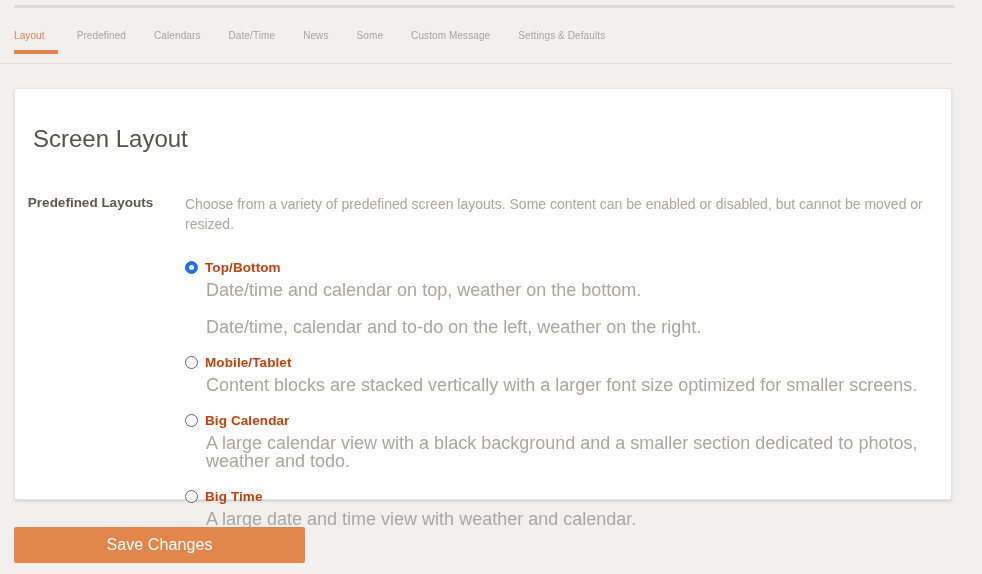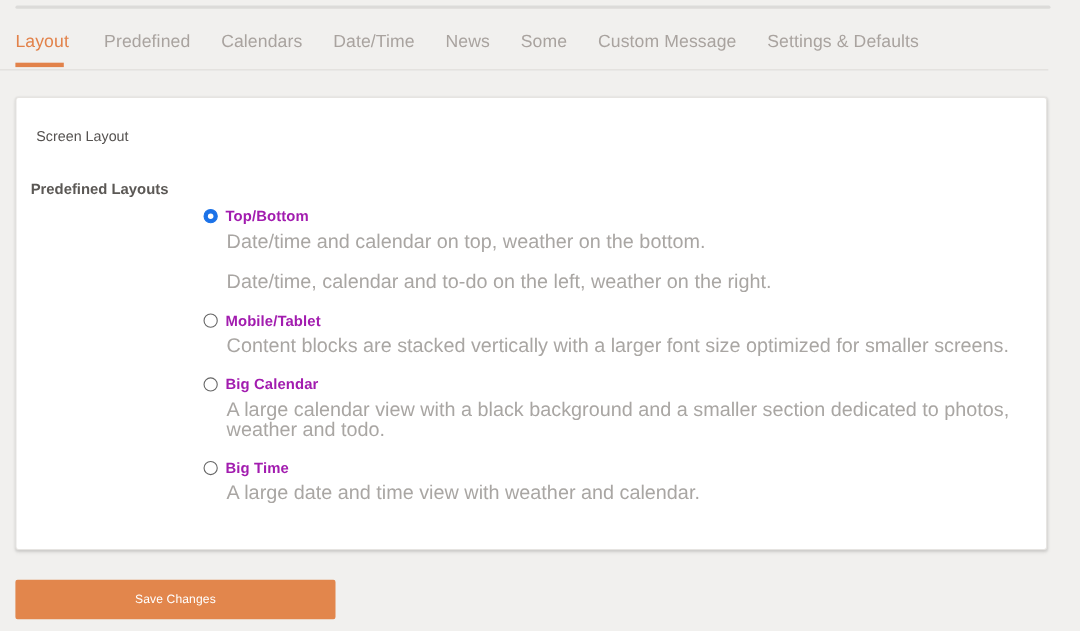--- a/index.html
+++ b/index.html
@@ -43,21 +43,21 @@
     position: absolute;
     left: 0;
     bottom: 0;
     width: 953px;
     height: 1px;
     background: #dedcd9;
   }
   .tab {
     position: relative;
     padding: 8px 14px 13px 14px;
-    font-size: 16px;
+    font-size: 10px;
     color: #a9a39f;
     white-space: nowrap;
     cursor: pointer;
     letter-spacing: .1px;
   }
   .tab:first-child { padding-left: 0; margin-left: 0; padding-right: 18px; }
   .tab.active { color: #e2824a; }
   .tab.active::after {
     content: "";
     position: absolute;
@@ -74,21 +74,21 @@
     left: 14px;
     top: 88px;
     width: 938px;
     height: 412px;
     background: #ffffff;
     border: 1px solid #e6e4e1;
     border-radius: 3px;
     box-shadow: 0 1px 2px rgba(0,0,0,.10), 0 2px 4px rgba(0,0,0,.05);
   }
   #card-title {
-    font-size: 13px;
+    font-size: 24px;
     color: #555250;
     padding: 16px 0 0 18px;
     font-weight: 400;
   }
 
   
   #form-row {
     display: flex;
     padding: 21px 0 0 0;
   }
@@ -143,21 +143,21 @@
     left: 3px;
     top: 3px;
     width: 5px;
     height: 5px;
     border-radius: 50%;
     background: #ffffff;
   }
   .radio-label {
     font-size: 13.5px;
     font-weight: bold;
-    color: #a21caf;
+    color: #c2410c;
     cursor: pointer;
     letter-spacing: .1px;
   }
   .radio-desc {
     font-size: 18px;
     color: #a9a6a3;
     margin: 5px 0 0 21px;
     line-height: 18px;
   }
 
@@ -165,21 +165,21 @@
   #save-button {
     position: absolute;
     left: 14px;
     top: 527px;
     width: 291px;
     height: 36px;
     background: #e2864c;
     border: none;
     border-radius: 2px;
     color: #ffffff;
-    font-size: 11px;
+    font-size: 16px;
     font-family: "Liberation Sans", sans-serif;
     cursor: pointer;
     letter-spacing: .1px;
   }
 </style>
 </head>
 <body>
 
 <div id="top-rule"></div>
 
@@ -193,20 +193,21 @@
     <div class="tab">Custom Message</div>
     <div class="tab">Settings &amp; Defaults</div>
   </nav>
 
 <section id="card">
   <h2 id="card-title">Screen Layout</h2>
 
   <div id="form-row">
     <div id="field-label">Predefined Layouts</div>
     <div id="field-body">
+      <div id="help-text">Choose from a variety of predefined screen layouts. Some content can be enabled or disabled, but cannot be moved or resized.</div>
       <div id="radio-list">
           <div class="radio-item">
             <div class="radio-line">
               <span class="radio-mark checked"></span>
               <span class="radio-label">Top/Bottom</span>
             </div>
             <div class="radio-desc">Date/time and calendar on top, weather on the bottom.</div>
           </div>
           <div class="radio-item">
             <div class="radio-desc">Date/time, calendar and to-do on the left, weather on the right.</div>

